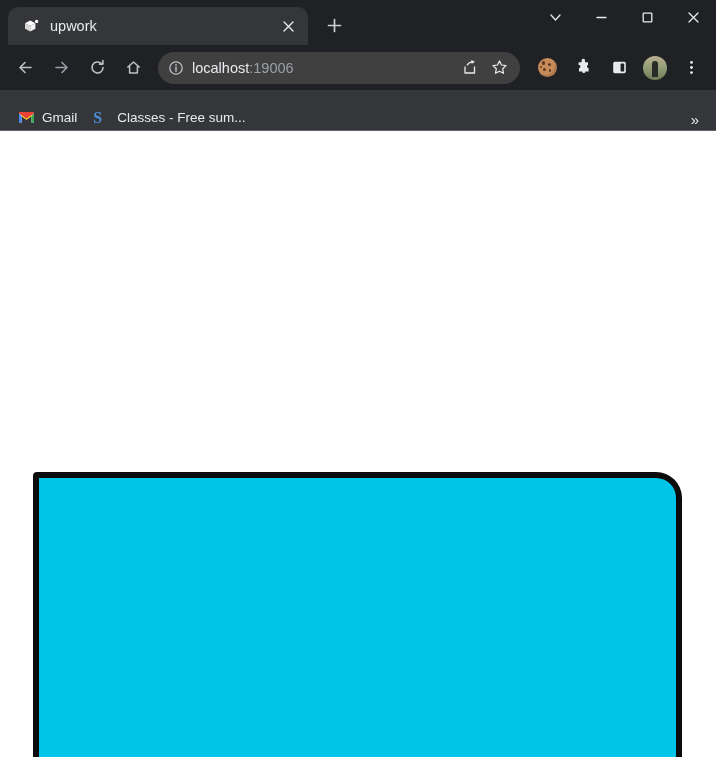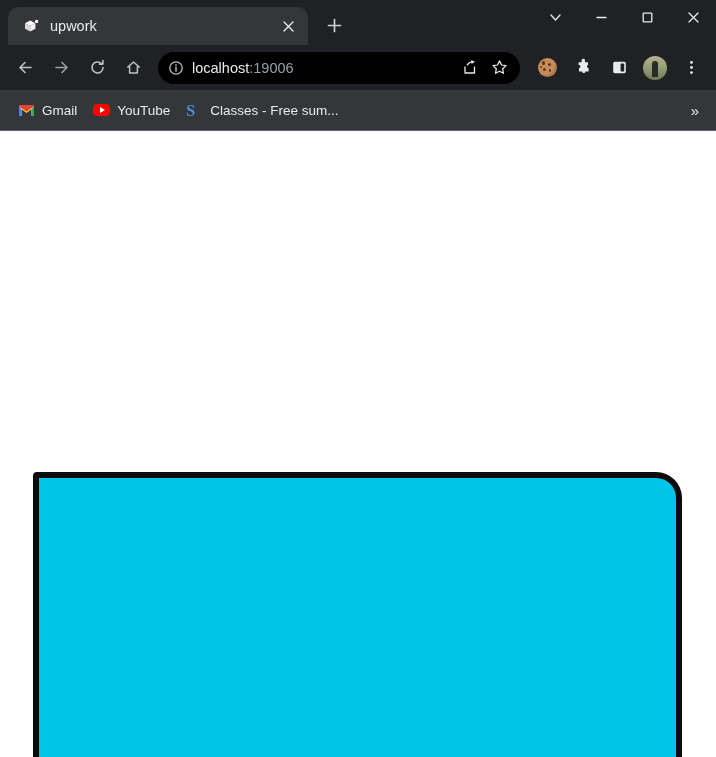--- a/index.html
+++ b/index.html
@@ -68,42 +68,42 @@
   }
   .tb-btn {
     width:34px; height:34px; flex:0 0 34px;
     display:flex; align-items:center; justify-content:center;
     border-radius:50%;
   }
   .omnibox {
     flex:1 1 auto;
     height:32px;
     margin:0 8px 0 6px;
-    background:#000000;
+    background:#404040;
     border-radius:16px;
     display:flex; align-items:center;
     padding:0 8px 0 10px;
     gap:8px;
     min-width:0;
   }
   .omni-info { flex:0 0 16px; width:16px; height:16px; }
   .omni-url {
     flex:1 1 auto; min-width:0;
     color:#9aa0a6; font-size:14.5px;
     white-space:nowrap; overflow:hidden;
   }
   .omni-url .host { color:#e8eaed; }
   .omni-right { display:flex; align-items:center; gap:4px; flex:0 0 auto; }
   .omni-ico { width:26px; height:26px; display:flex; align-items:center; justify-content:center; }
 
   
   .bookmarks {
     height:41px;
     background:#35363a;
-    display:flex; align-items:center;
+    display:flex; align-items:flex-end;
     padding:0 10px;
     gap:0;
     border-bottom:1px solid #5f6368;
     position:relative;
   }
   .bm {
     display:flex; align-items:center; gap:7px;
     padding:4px 8px;
     border-radius:4px;
     max-width:180px;
@@ -310,26 +310,20 @@
           <path d="M1 2.2 L1 11.4 L3.6 11.4 L3.6 5.2 L8.5 8.8 L13.4 5.2 L13.4 11.4 L16 11.4 L16 2.2 L8.5 7.6 Z" fill="#ffffff"></path>
           <path d="M1 2.2 L1 11.4 L3.6 11.4 L3.6 5.2 Z" fill="#4285f4"></path>
           <path d="M13.4 5.2 L13.4 11.4 L16 11.4 L16 2.2 Z" fill="#34a853"></path>
           <path d="M1 2.2 L8.5 7.8 L16 2.2 L16 1 L1 1 Z" fill="#ea4335"></path>
           <path d="M3.6 5.2 L8.5 8.8 L13.4 5.2 L13.4 4 L8.5 7.6 L3.6 4 Z" fill="#fbbc04"></path>
         </svg>
       </span>
       <span class="bm-label">Gmail</span>
     </div>
 
-    <div class="bm">
-      <span class="bm-ico">
-          <span class="yt"></span>
-        </span>
-      <span class="bm-label">YouTube</span>
-    </div>
 
 
 
     <div class="bm" style="max-width:200px;">
       <span class="bm-ico"><span class="studocu">S</span></span>
       <span class="bm-label">Classes - Free sum...</span>
     </div>
 
     <span class="bm-overflow">»</span>
   </div>

